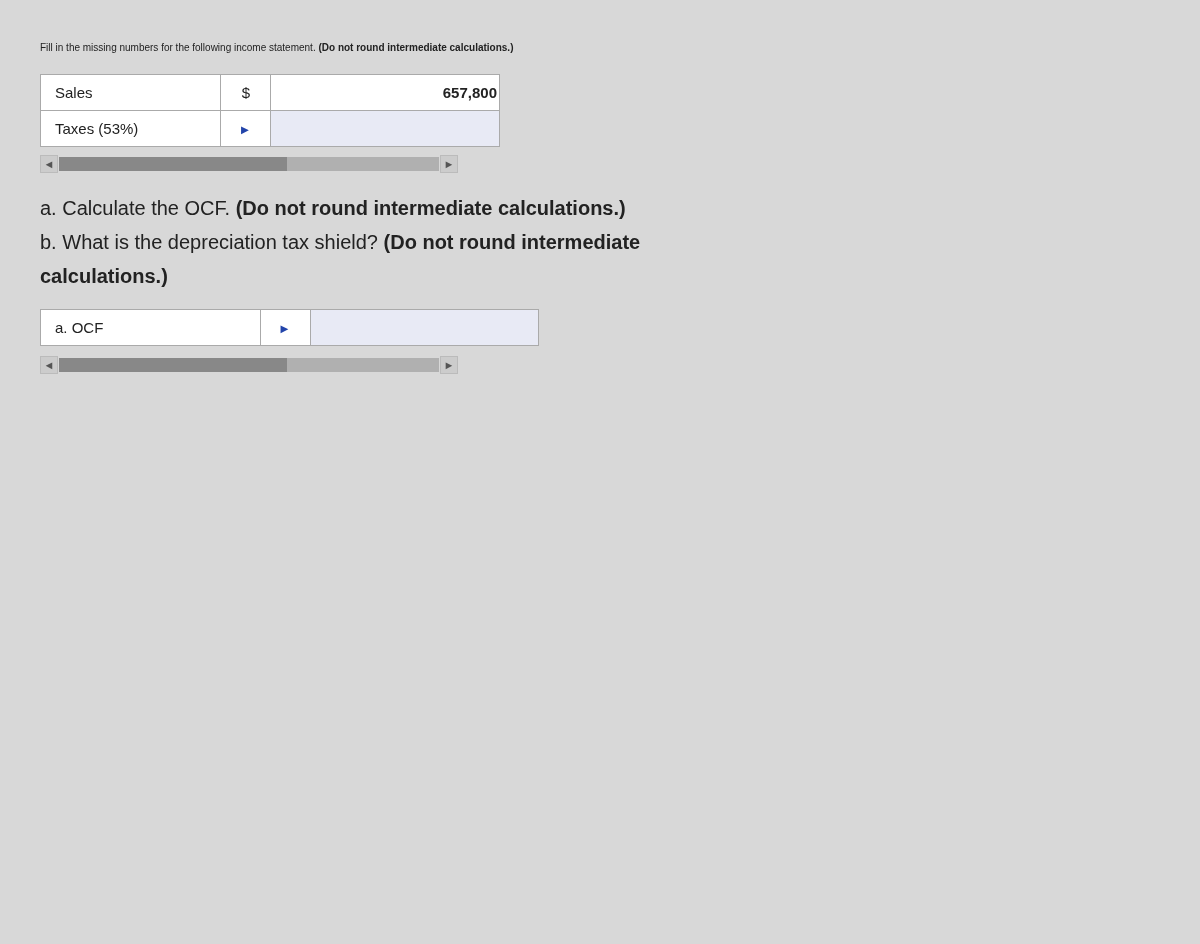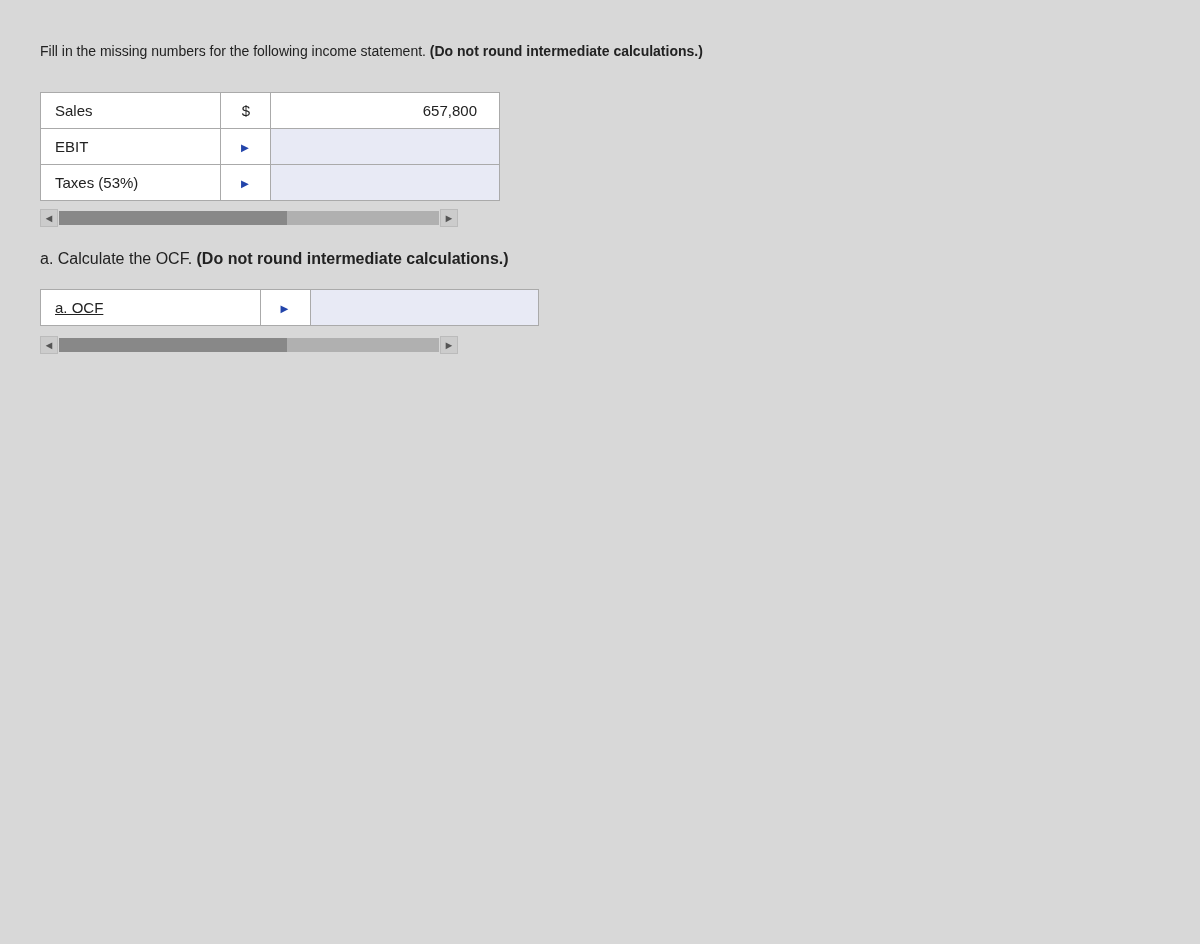--- a/index.html
+++ b/index.html
@@ -11,23 +11,23 @@
     body {
       background-color: #d8d8d8;
       font-family: Arial, sans-serif;
       width: 1200px;
       min-height: 944px;
       padding: 40px 40px;
       color: #222;
     }
 
     .instructions {
-      font-size: 14px;
+      font-size: 10px;
       line-height: 1.6;
-      margin-bottom: 30px;
+      margin-bottom: 18px;
       max-width: 780px;
     }
 
     .instructions .bold {
       font-weight: bold;
     }
 
     .table-container {
       overflow: hidden;
       margin-bottom: 8px;
@@ -58,21 +58,22 @@
 
     table td.dollar-cell {
       text-align: center;
       min-width: 50px;
       font-weight: normal;
     }
 
     table td.value-cell {
       text-align: right;
       min-width: 120px;
-      padding-right: 22px;
+      padding-right: 2px;
+      font-weight: bold;
     }
 
     table td.input-cell {
       background: #e8eaf5;
       min-width: 120px;
       border: 1.5px solid #aaa;
       position: relative;
     }
 
     .arrow-indicator {
@@ -111,38 +112,37 @@
       margin: 0 1px;
     }
 
     .scroll-thumb {
       background: #888;
       height: 100%;
       width: 60%;
     }
 
     .questions {
-      font-size: 16px;
+      font-size: 20px;
       line-height: 1.7;
       margin-bottom: 16px;
       max-width: 700px;
     }
 
     .questions .bold {
       font-weight: bold;
     }
 
     .answer-table-container {
       margin-bottom: 10px;
     }
 
     .answer-table {
       border-collapse: collapse;
       min-width: 380px;
-      text-decoration: underline;
     }
 
     .answer-table td {
       border: 1.5px solid #aaa;
       background: #fff;
       font-size: 15px;
       height: 36px;
       padding: 6px 14px;
     }
 
@@ -170,29 +170,20 @@
 
 <div class="table-container">
   <table>
     <tbody>
       <tr>
         <td class="label-cell">Sales</td>
         <td class="dollar-cell">$</td>
         <td class="value-cell">657,800</td>
       </tr>
       <tr>
-        <td class="label-cell">EBIT</td>
-        <td class="dollar-cell">
-          <span class="arrow-indicator">►</span>
-        </td>
-        <td class="input-cell">
-          <input type="text" style="border: none; background: transparent; width: 100%; outline: none; font-size: 15px;">
-        </td>
-      </tr>
-      <tr>
         <td class="label-cell">Taxes (53%)</td>
         <td class="dollar-cell">
           <span class="arrow-indicator">►</span>
         </td>
         <td class="input-cell">
           <input type="text" style="border: none; background: transparent; width: 100%; outline: none; font-size: 15px;">
         </td>
       </tr>
     </tbody>
   </table>
@@ -202,20 +193,23 @@
   <div class="scroll-arrow">◄</div>
   <div class="scroll-track">
     <div class="scroll-thumb"></div>
   </div>
   <div class="scroll-arrow">►</div>
 </div>
 
 <div class="questions">
   <div>
     <span>a. </span><span>Calculate the OCF.</span> <span class="bold">(Do not round intermediate calculations.)</span>
+  </div>
+  <div>
+    <span>b. </span><span>What is the depreciation tax shield?</span> <span class="bold">(Do not round intermediate calculations.)</span>
   </div>
 </div>
 
 <div class="answer-table-container">
   <table class="answer-table">
     <tbody>
       <tr>
         <td class="label-cell">a. OCF</td>
         <td class="dollar-cell">
           <span class="arrow-indicator">►</span>

